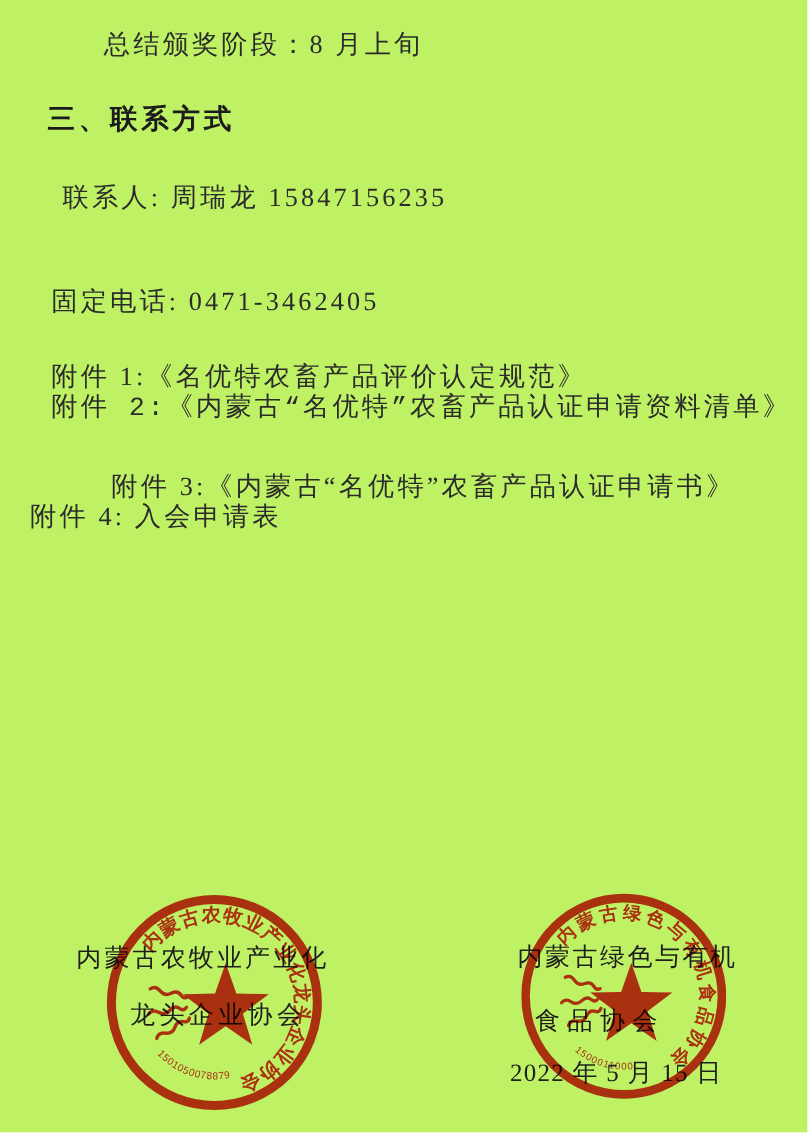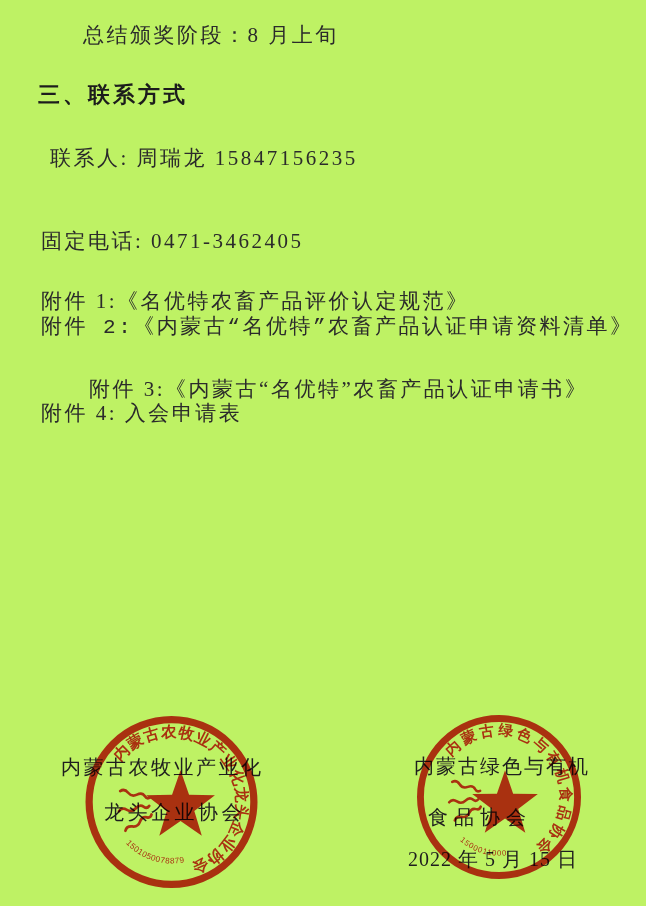--- a/index.html
+++ b/index.html
@@ -9,21 +9,21 @@
   }
   .line{position:absolute;white-space:nowrap;font-size:21px;letter-spacing:2.5px;line-height:1.1;}
   .schedule{left:83px;top:24px;}
   .heading{left:38px;top:83px;font-weight:bold;color:#1c1c1c;letter-spacing:3px;font-size:22px;}
   .contact1{left:50px;top:147px;}
   .contact2{left:139px;top:188px;}
   .phone{left:41px;top:230px;}
   .att1{left:41px;top:290px;}
   .att2{left:41px;top:316px;font-family:Liberation Mono, monospace;}
   .att3{left:41px;top:378px;margin-left:48px;}
-  .att4{left:41px;top:402px;}
+  .att4{left:24px;top:402px;}
   .overlay{position:absolute;white-space:nowrap;color:#1e1e1e;font-size:20px;letter-spacing:2.5px;line-height:1.1;}
   .ov-l1{left:61px;top:756px;}
   .ov-l2{left:104px;top:801px;letter-spacing:3.5px;}
   .ov-r1{left:414px;top:755px;letter-spacing:2px;}
   .ov-r2{left:428px;top:806px;letter-spacing:6px;}
   .ov-date{left:408px;top:848px;letter-spacing:1px;}
   .seal{position:absolute;mix-blend-mode:multiply;opacity:.95;}
   .seal-left{left:85px;top:716px;width:173px;height:172px;}
   .seal-right{left:417px;top:713px;width:164px;height:168px;}
   .ring-text{font-family:"Liberation Serif","DejaVu Serif",serif;font-weight:bold;}

